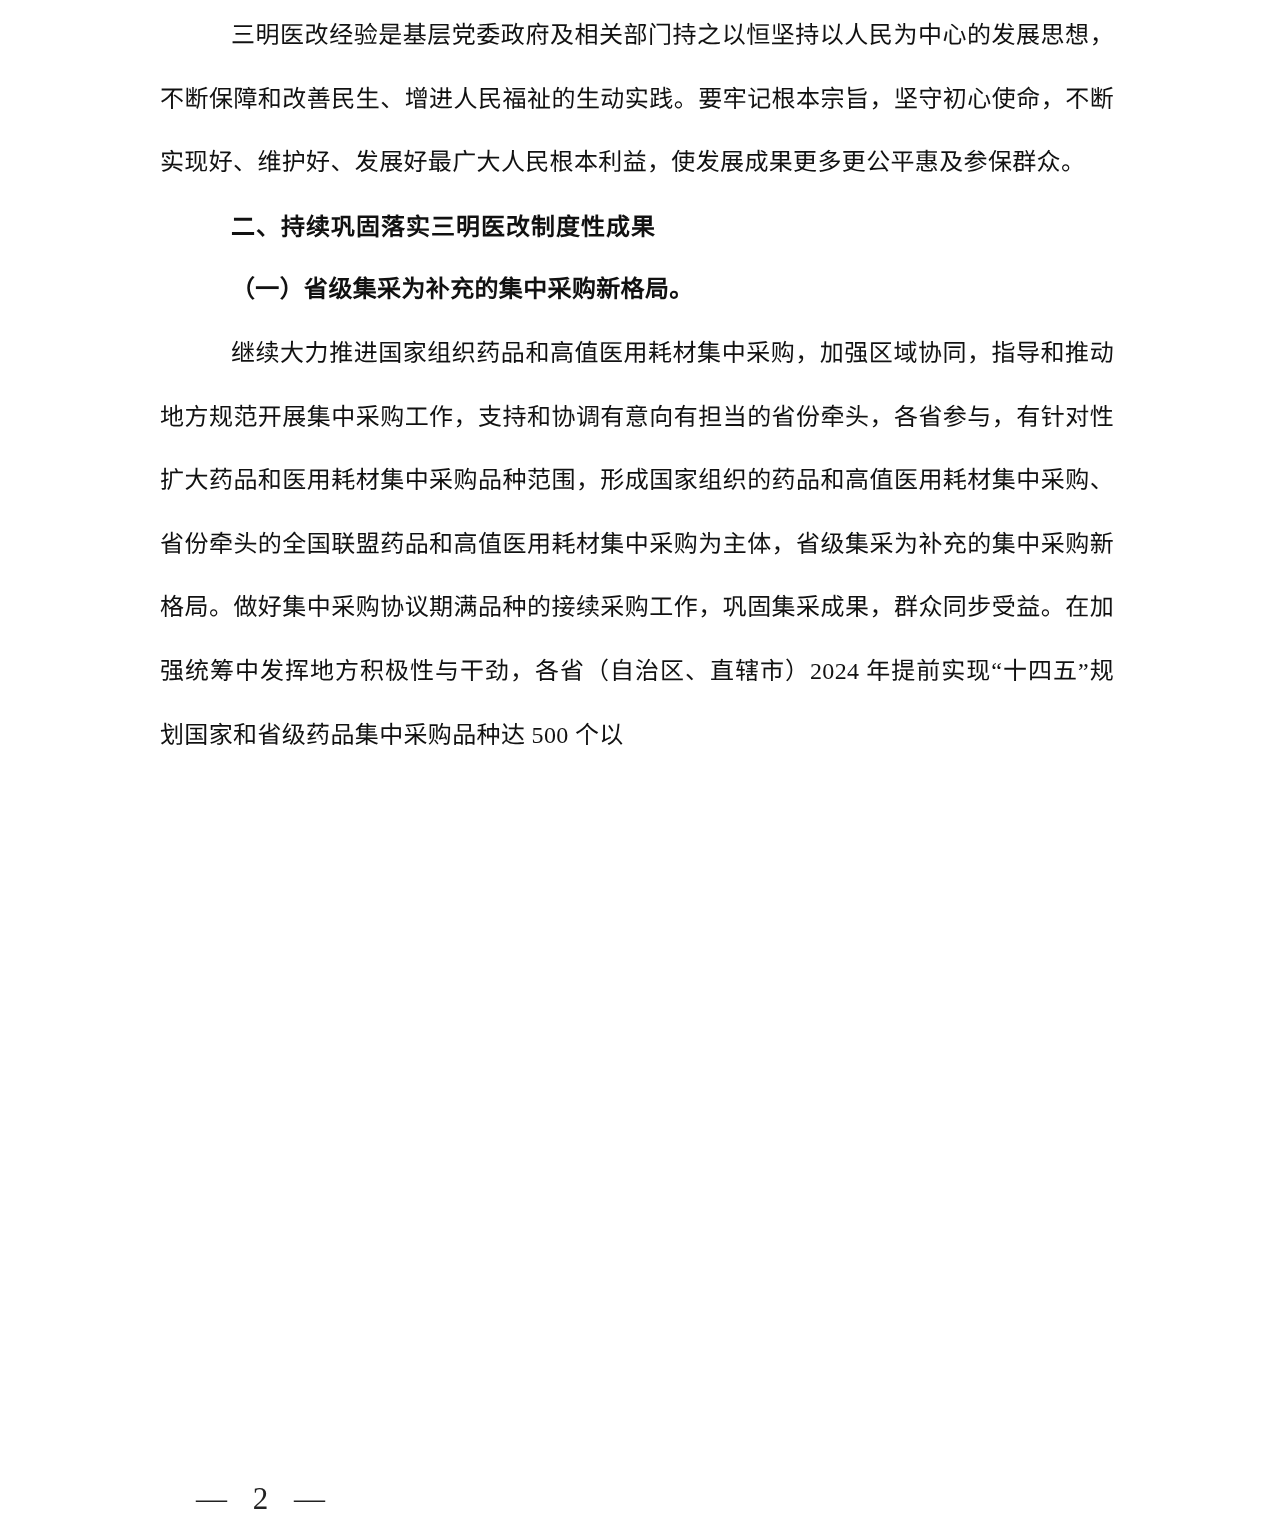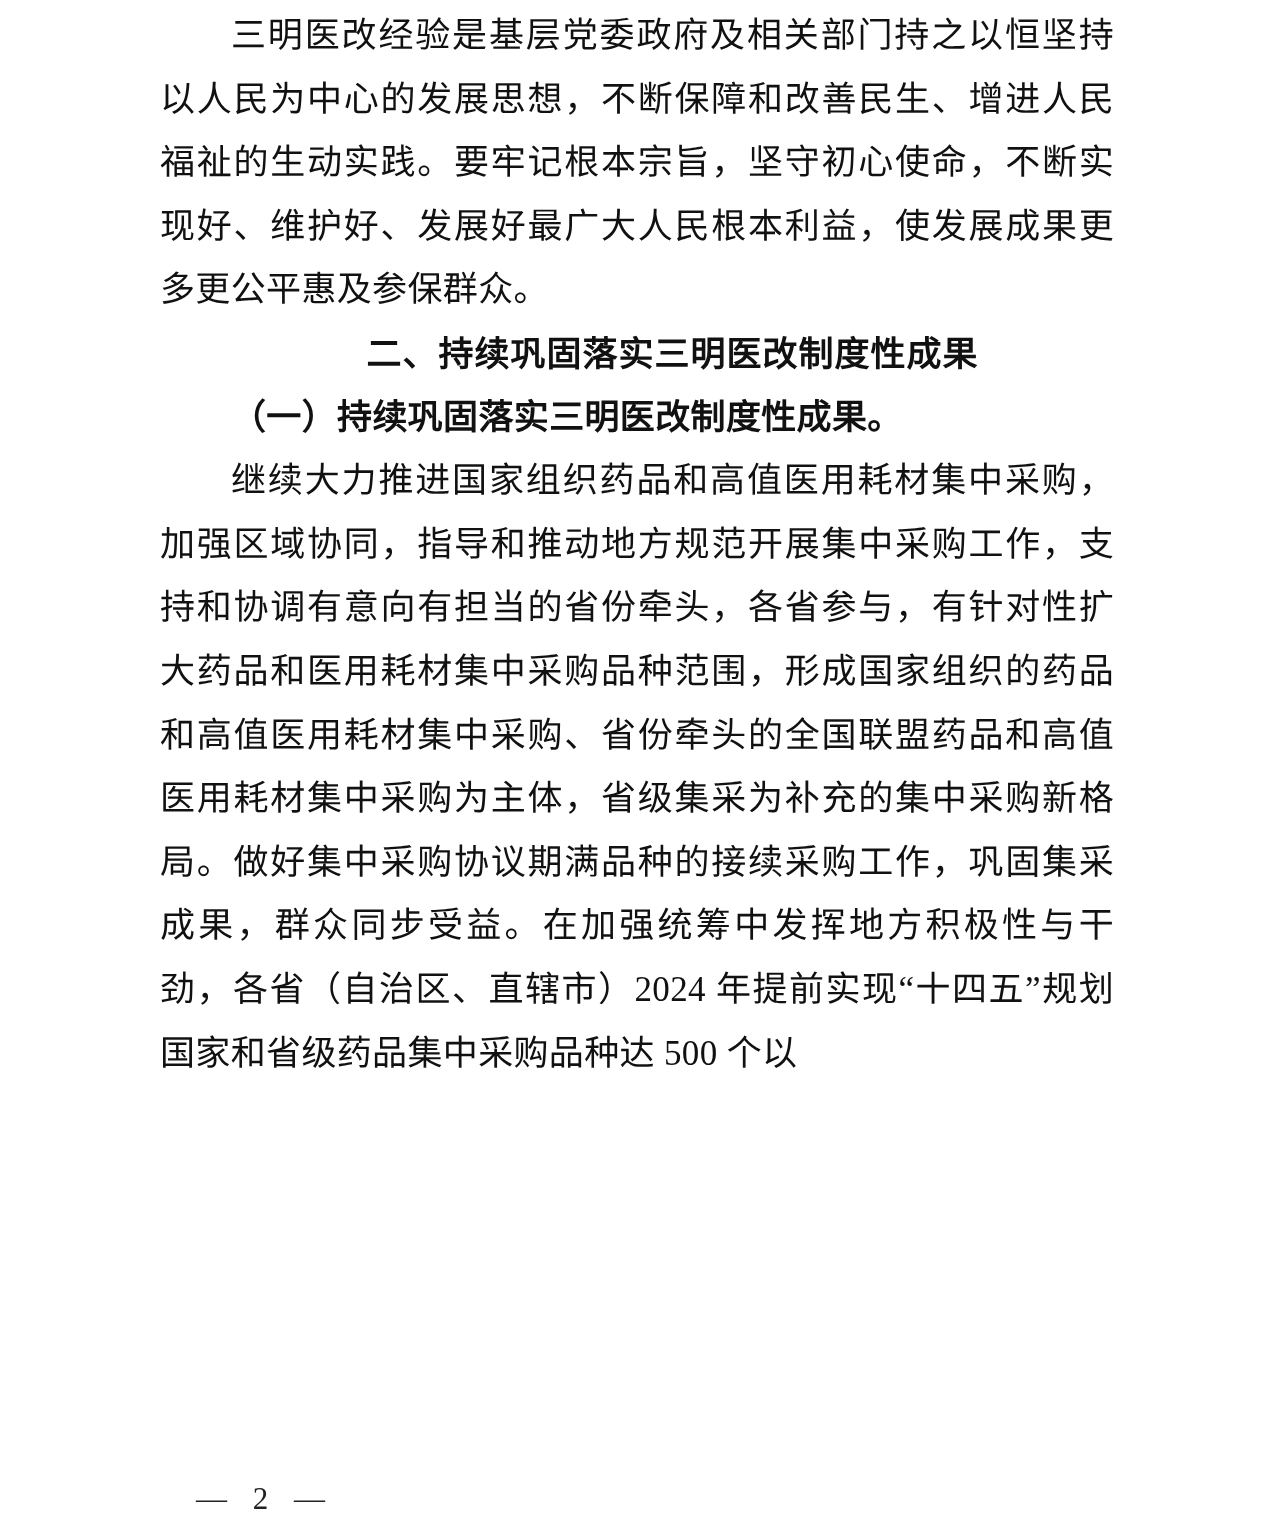--- a/index.html
+++ b/index.html
@@ -17,32 +17,32 @@
     inset: 0;
     background: #ffffff;
   }
   .content {
     position: absolute;
     left: 160px;
     top: 4px;
     width: 954px;
   }
   .para {
-    font-size: 35px;
+    font-size: 24px;
     line-height: 63.6px;
     letter-spacing: 0.35px;
     text-align: justify;
     text-indent: 71px;
     margin: 0;
     word-break: normal;
   }
   .para.heading-level1 {
     font-family: "Liberation Sans", "DejaVu Sans", sans-serif;
     font-weight: 700;
-    text-align: center;
+    text-align: left;
     letter-spacing: 1px;
   }
   .para.heading-level2 {
     font-weight: 700;
     text-align: left;
   }
   .footer {
     position: absolute;
     left: 196px;
     top: 1480px;
@@ -54,17 +54,17 @@
     white-space: pre;
   }
 </style>
 </head>
 <body>
 
 <div class="page">
   <div class="content" id="paragraph-container">
       <p class="para body">三明医改经验是基层党委政府及相关部门持之以恒坚持以人民为中心的发展思想，不断保障和改善民生、增进人民福祉的生动实践。要牢记根本宗旨，坚守初心使命，不断实现好、维护好、发展好最广大人民根本利益，使发展成果更多更公平惠及参保群众。</p>
       <p class="para heading-level1">二、持续巩固落实三明医改制度性成果</p>
-      <p class="para heading-level2">（一）持续巩固落实三明医改制度性成果。</p>
+      <p class="para heading-level2">（一）省级集采为补充的集中采购新格局。</p>
       <p class="para body">继续大力推进国家组织药品和高值医用耗材集中采购，加强区域协同，指导和推动地方规范开展集中采购工作，支持和协调有意向有担当的省份牵头，各省参与，有针对性扩大药品和医用耗材集中采购品种范围，形成国家组织的药品和高值医用耗材集中采购、省份牵头的全国联盟药品和高值医用耗材集中采购为主体，省级集采为补充的集中采购新格局。做好集中采购协议期满品种的接续采购工作，巩固集采成果，群众同步受益。在加强统筹中发挥地方积极性与干劲，各省（自治区、直辖市）2024 年提前实现“十四五”规划国家和省级药品集中采购品种达 500 个以</p>
     </div>
   <div class="footer">— 2 —</div>
 </div>
 
 </body></html>

